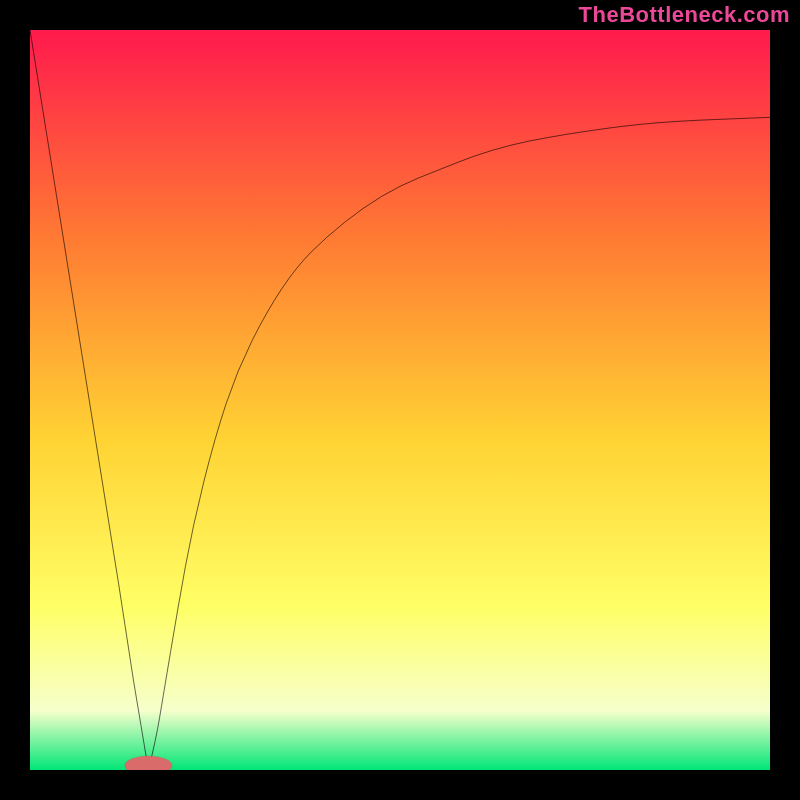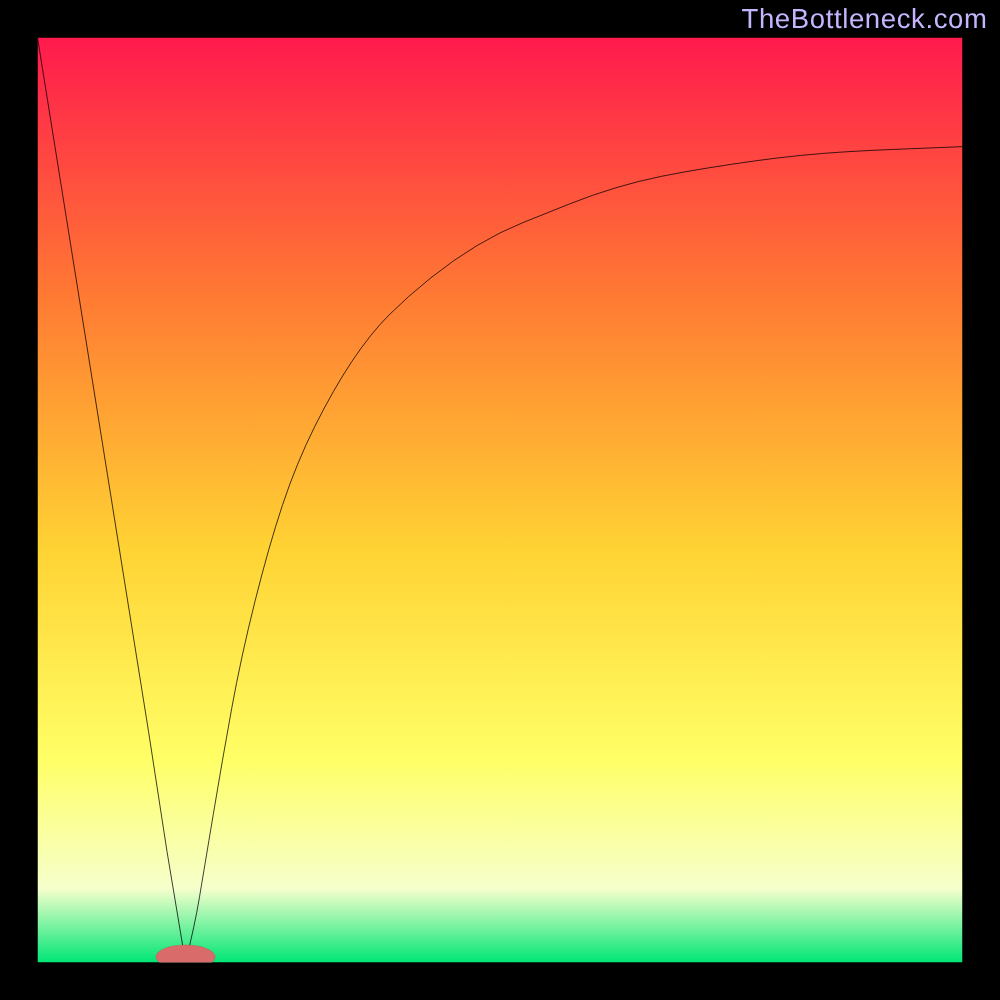--- a/index.html
+++ b/index.html
@@ -14,23 +14,23 @@
   .frame {
     position: relative;
     width: 800px;
     height: 800px;
     background: #000;
   }
   .watermark {
     position: absolute;
     top: 2px;
     right: 10px;
-    color: #c4b5fd;
+    color: #ec4899;
     font-size: 22px;
-    font-weight: 400;
+    font-weight: 700;
     letter-spacing: 0.5px;
     z-index: 10;
     pointer-events: none;
   }
   .plot-area {
     position: absolute;
     left: 30px;
     top: 30px;
     width: 740px;
     height: 740px;

